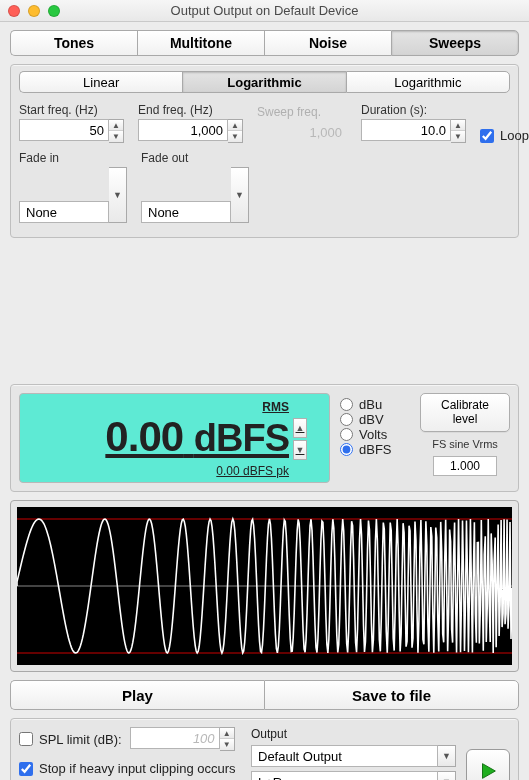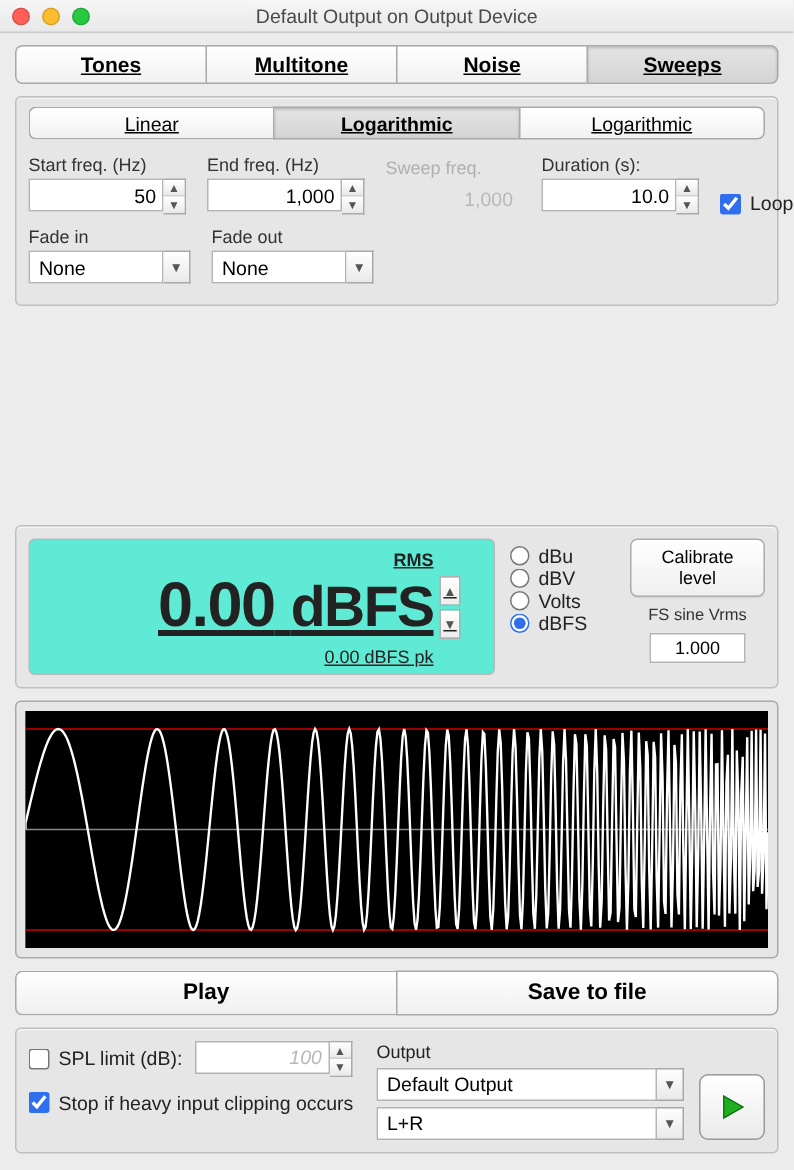--- a/index.html
+++ b/index.html
@@ -10,21 +10,21 @@
   .traffic { display: flex; gap: 8px; }
   .dot { width: 12px; height: 12px; border-radius: 50%; border: 0.5px solid rgba(0,0,0,.15); }
   .dot.red { background: #ff5f57; } .dot.yellow { background: #febc2e; } .dot.green { background: #28c840; }
   .title { position: absolute; left: 0; right: 0; text-align: center; font-size: 13px; color: #4a4a4a; }
 
   
   .frame { border: 1px solid #bfbfbf; border-radius: 4px; box-shadow: inset 0 1px 0 rgba(255,255,255,.6); }
 
   
   .seg { display: flex; }
-  .seg button { flex: 1; height: 22px; background: linear-gradient(#ffffff,#f1f1f1); border: 1px solid #a9a9a9; border-right-width: 0; font-size: 13px; cursor: pointer; text-decoration: underline; }
+  .seg button { flex: 1; height: 22px; background: linear-gradient(#ffffff,#f1f1f1); border: 1px solid #a9a9a9; border-right-width: 0; font-size: 13px; cursor: pointer; }
   .seg button:first-child { border-top-left-radius: 5px; border-bottom-left-radius: 5px; }
   .seg button:last-child { border-right-width: 1px; border-top-right-radius: 5px; border-bottom-right-radius: 5px; }
   .seg button.active { background: linear-gradient(#e4e4e4,#d4d4d4); box-shadow: inset 0 1px 2px rgba(0,0,0,.2); font-weight: 600; }
 
   .seg.big button { height: 26px; font-size: 14px; font-weight: 600; }
 
   .content { padding: 8px 10px; display: flex; flex-direction: column; gap: 8px; }
 
   
   .params { padding: 6px 8px 10px; background: #e6e6e6; }
@@ -33,21 +33,21 @@
   .field label { font-size: 12px; color: #333; margin-bottom: 2px; }
   .field label.disabled { color: #b0b0b0; }
   .spin { display: flex; }
   .spin input { width: 90px; height: 22px; border: 1px solid #b4b4b4; background: #fff; text-align: right; padding-right: 4px; font-size: 13px; }
   .spin input.disabled { background: #e6e6e6; color: #b8b8b8; }
   .spin .btns { display: flex; flex-direction: column; border: 1px solid #a9a9a9; border-left: 0; }
   .spin .btns span { width: 14px; height: 11px; background: linear-gradient(#fff,#e9e9e9); font-size: 8px; line-height: 11px; text-align: center; cursor: pointer; color: #555; }
   .spin .btns span:first-child { border-bottom: 1px solid #cfcfcf; }
 
   .combo { display: flex; }
-  .combo input { width: 90px; height: 22px; border: 1px solid #b4b4b4; background: #fff; padding-left: 6px; font-size: 13px; }
+  .combo input { width: 90px; height: 22px; border: 1px solid #b4b4b4; background: #fff; padding-left: 6px; font-size: 13px; margin-top: 34px; }
   .combo .dd { width: 18px; border: 1px solid #a9a9a9; border-left: 0; background: linear-gradient(#fff,#e9e9e9); display: flex; align-items: center; justify-content: center; font-size: 9px; color: #555; cursor: pointer; }
 
   .chk { display: flex; align-items: center; gap: 6px; font-size: 13px; }
   .chk input { width: 14px; height: 14px; accent-color: #2f6fed; }
 
   
   .level-area { display: flex; gap: 10px; }
   .level-box { flex: 1; border: 1px solid #b8b8b8; background: #5eead4; border-radius: 4px; padding: 6px 22px 4px; display: flex; text-decoration: underline; }
   .level-main { flex: 1; text-align: right; }
   .rms-lbl { font-size: 12px; font-weight: 600; }
@@ -90,21 +90,21 @@
 </style>
 </head>
 <body>
 
 <div class="titlebar">
   <div class="traffic">
     <div class="dot red"></div>
     <div class="dot yellow"></div>
     <div class="dot green"></div>
   </div>
-  <div class="title">Default Output on Output Device</div>
+  <div class="title">Output Output on Default Device</div>
 </div>
 
 <div class="content">
 
   <div class="seg big">
     <button>Tones</button>
     <button>Multitone</button>
     <button>Noise</button>
     <button class="active">Sweeps</button>
   </div>

